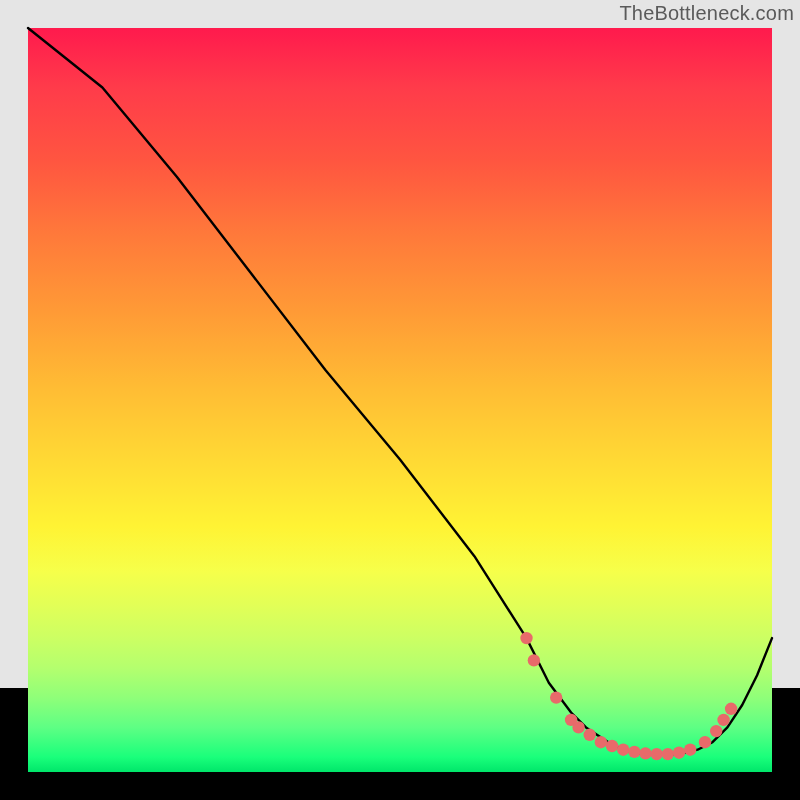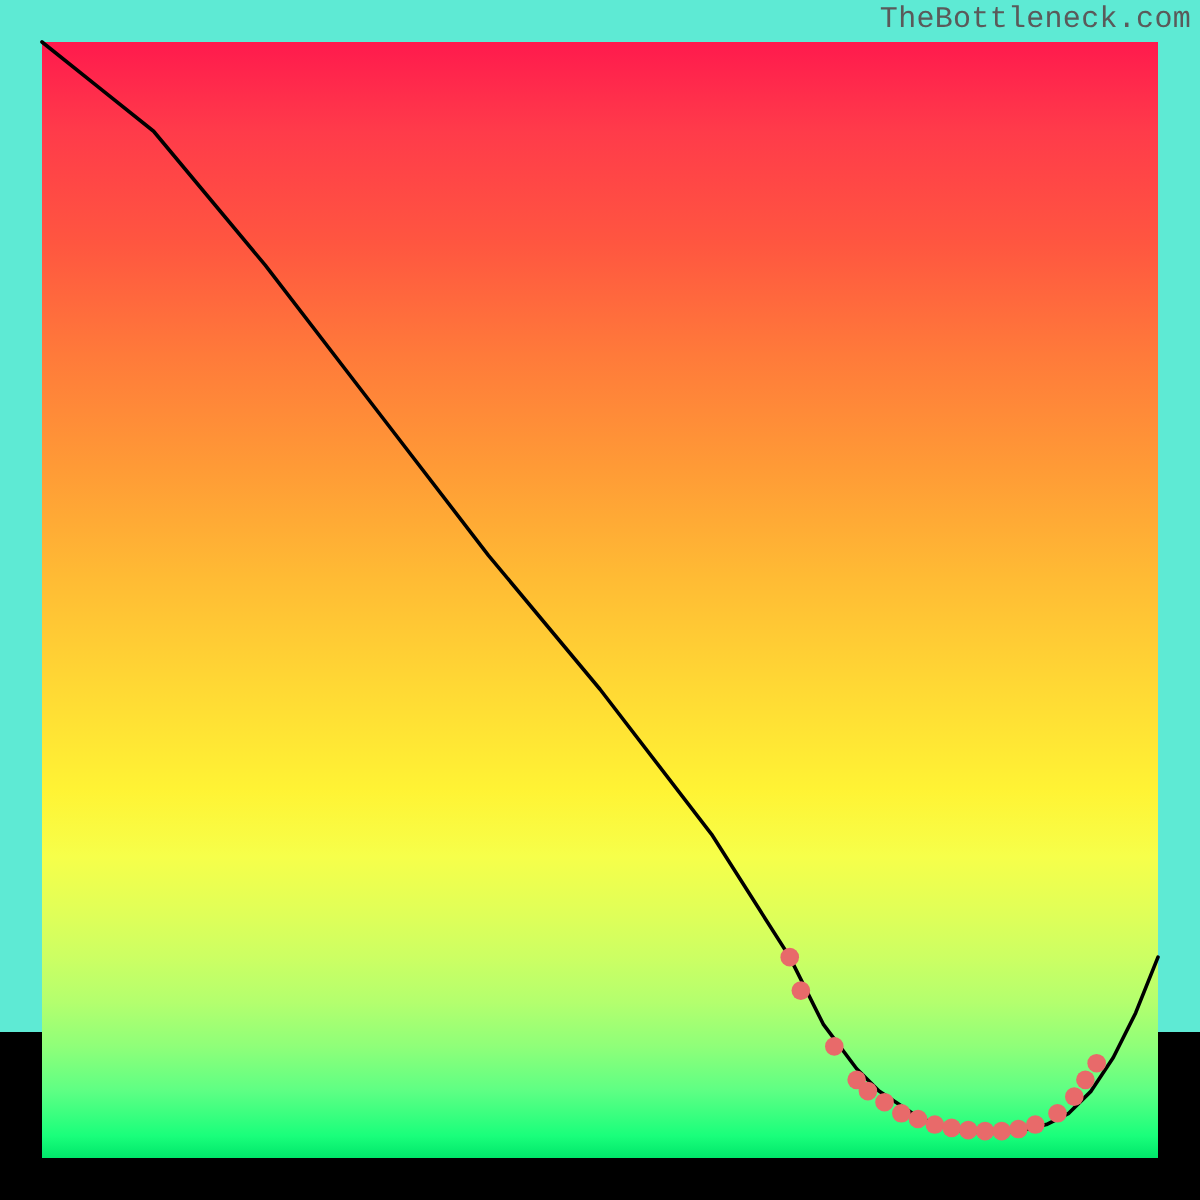--- a/index.html
+++ b/index.html
@@ -10,22 +10,21 @@
     background: #000;
     position: relative;
     font-family: Arial, Helvetica, sans-serif;
   }
   .frame {
     position: absolute;
     left: 0;
     top: 0;
     width: 800px;
     height: 688px;
-    background: #5eead4;
-    font-family: Liberation Mono, monospace;
+    background: #e5e5e5;
   }
   .plot-area {
     position: absolute;
     left: 28px;
     top: 28px;
     width: 744px;
     height: 744px;
     
     background: linear-gradient(
       to bottom,

